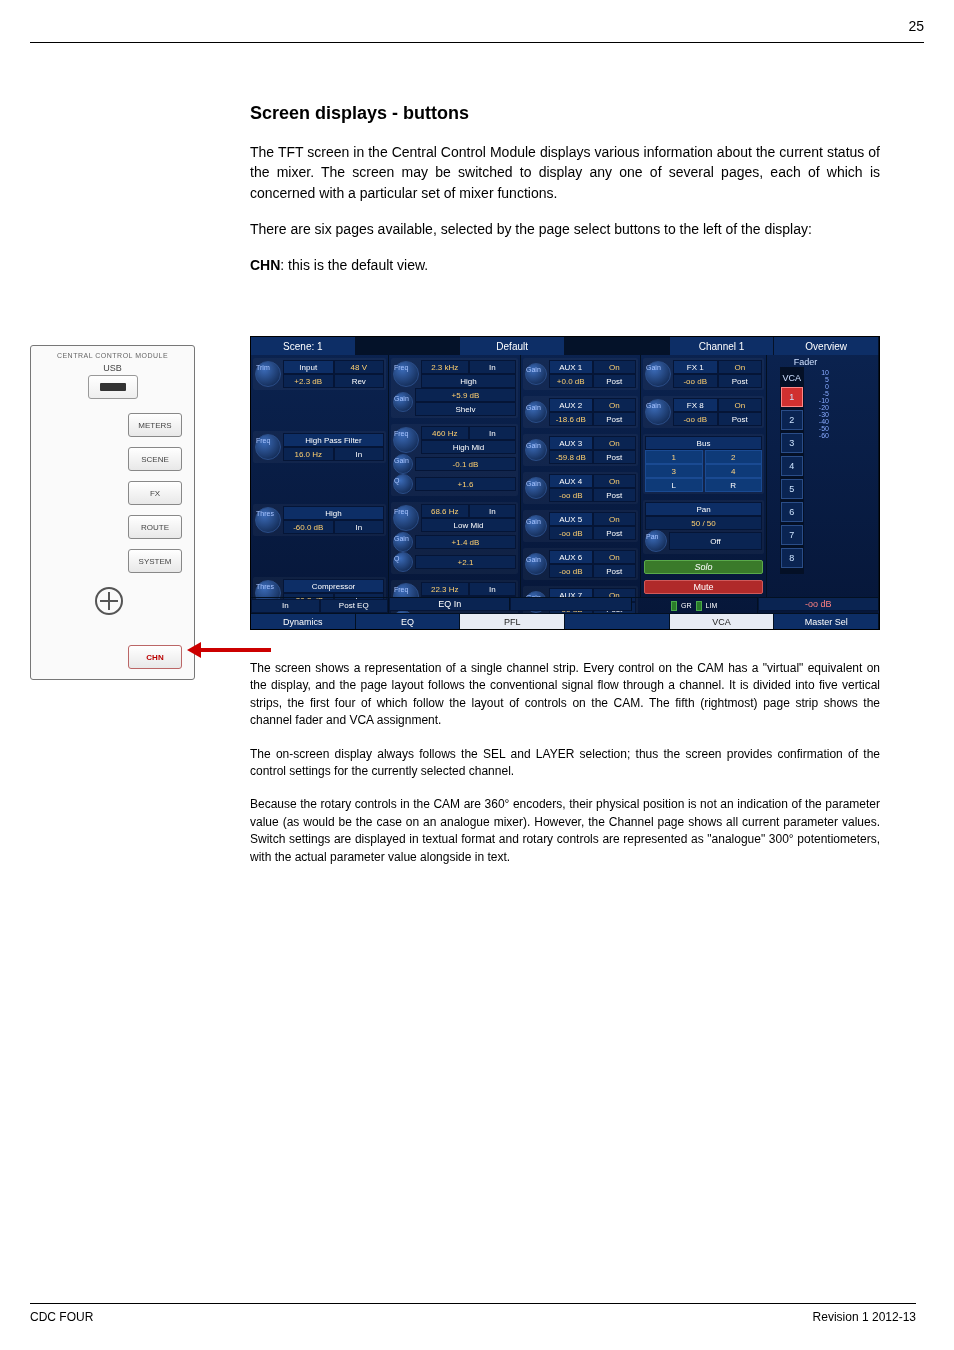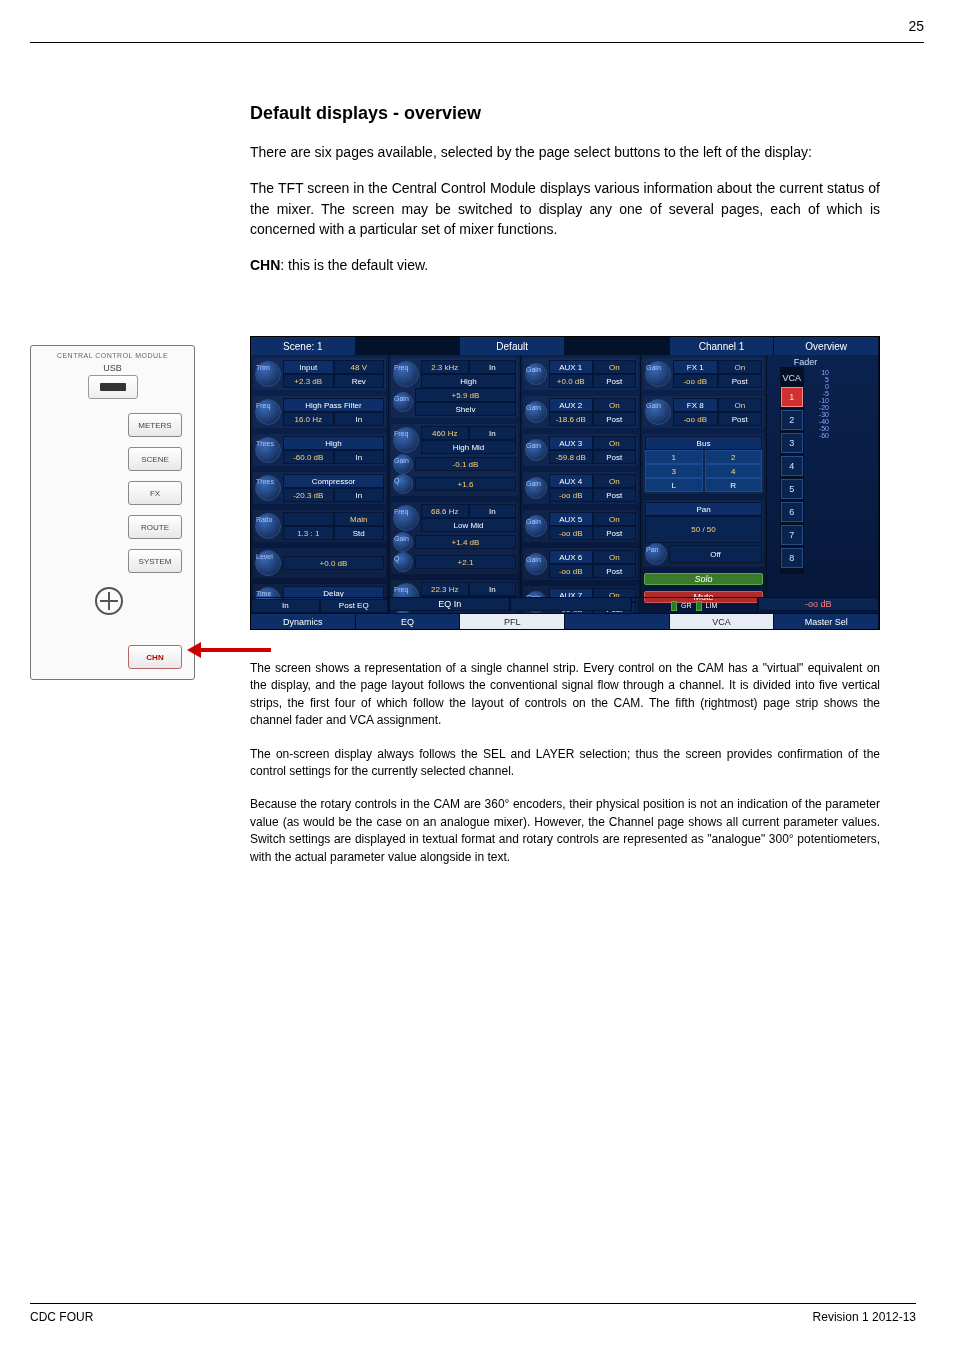--- a/index.html
+++ b/index.html
@@ -30,21 +30,21 @@
   .red-arrow-line { width: 72px; height: 4px; background:#c00; display:block; }
   .red-arrow-head { position:absolute; left:-12px; top:-6px; width:0; height:0; border-right:14px solid #c00; border-top:8px solid transparent; border-bottom:8px solid transparent; }
 
   
   .screenshot { position: absolute; top: 336px; left: 250px; width: 630px; height: 294px; background: linear-gradient(180deg,#0b2350,#061638); color:#fff; font-size:9px; font-family: Arial, sans-serif; border:1px solid #000; overflow:hidden; }
   .ss-top { display:flex; height:18px; }
   .ss-top > div { flex:1; display:flex; align-items:center; justify-content:center; background:#0d2e66; border-right:1px solid #051228; font-size:10px; }
   .ss-top .blank { background:#041229; }
   .ss-body { position:absolute; top:18px; bottom:32px; left:0; right:0; display:flex; }
   .strip { position:relative; border-right:1px solid #031022; display:flex; flex-direction:column; }
-  .strip1 { width: 138px; }
+  .strip1 { width: 138px; gap: 35px; }
   .strip2 { width: 132px; }
   .strip3 { width: 120px; }
   .strip4 { width: 126px; }
   .strip5 { flex:1; display:flex;padding-left:13px; }
 
   .block { margin: 3px 2px; background: rgba(255,255,255,0.04); border-radius:2px; padding:2px; position:relative; }
   .knob { width:26px; height:26px; border-radius:50%; background: radial-gradient(circle at 35% 30%, #3b6bb8, #0a1d40); border:1px solid #2a4d88; display:inline-block; vertical-align:middle; margin-right:2px; }
   .two { display:flex; }
   .cell { flex:1; height:14px; display:flex; align-items:center; justify-content:center; font-size:8px; background:#0a2452; border:1px solid #051536; }
   .cell.head { background:#0d2e66; }
@@ -91,23 +91,23 @@
   .footer { position:absolute; bottom: 26px; left:30px; right:38px; border-top:1px solid #000; padding-top:6px; font-size:12px; display:flex; justify-content:space-between; }
 </style>
 </head>
 <body>
 
 <div class="page">
   <div class="pagenum">25</div>
   <div class="hr-top"></div>
 
   <div class="content">
-    <h1>Default displays - overview</h1>
+    <h1>Screen displays - buttons</h1>
+    <p>The TFT screen in the Central Control Module displays various information about the current status of the mixer. The screen may be switched to display any one of several pages, each of which is concerned with a particular set of mixer functions.</p>
     <p>There are six pages available, selected by the page select buttons to the left of the display:</p>
-    <p>The TFT screen in the Central Control Module displays various information about the current status of the mixer. The screen may be switched to display any one of several pages, each of which is concerned with a particular set of mixer functions.</p>
     <p><span class="lbl">CHN</span><span>: this is the default view.</span></p>
   </div>
 
   <div class="sidebar">
     <div class="ccm-box" style="position:relative;">
       <div class="ccm-title">CENTRAL CONTROL MODULE</div>
       <div class="usb-label">USB</div>
       <div class="usb-port"></div>
       <div class="side-col">
         <div class="sbtn">METERS</div>
@@ -508,21 +508,21 @@
               <div class="sp o">3</div>
               <div class="sp o">4</div>
             </div>
           <div class="smallpair">
               <div class="sp">L</div>
               <div class="sp">R</div>
             </div>
         </div>
         <div class="pan-sect block">
           <div class="cell head" style="height:14px">Pan</div>
-          <div class="cell orange" style="height:27px">50 / 50</div>
+          <div class="cell orange" style="height:14px">50 / 50</div>
           <div class="kn-row">
               <span class="knob" style="width:22px;height:22px"><span class="kn-mini">Pan</span></span>
               <div class="cell" style="flex:1;height:18px">Off</div>
             </div>
         </div>
         <div class="solo-btn">Solo</div>
         <div class="mute-btn">Mute</div>
       </div>
 
       <div class="strip strip5">

